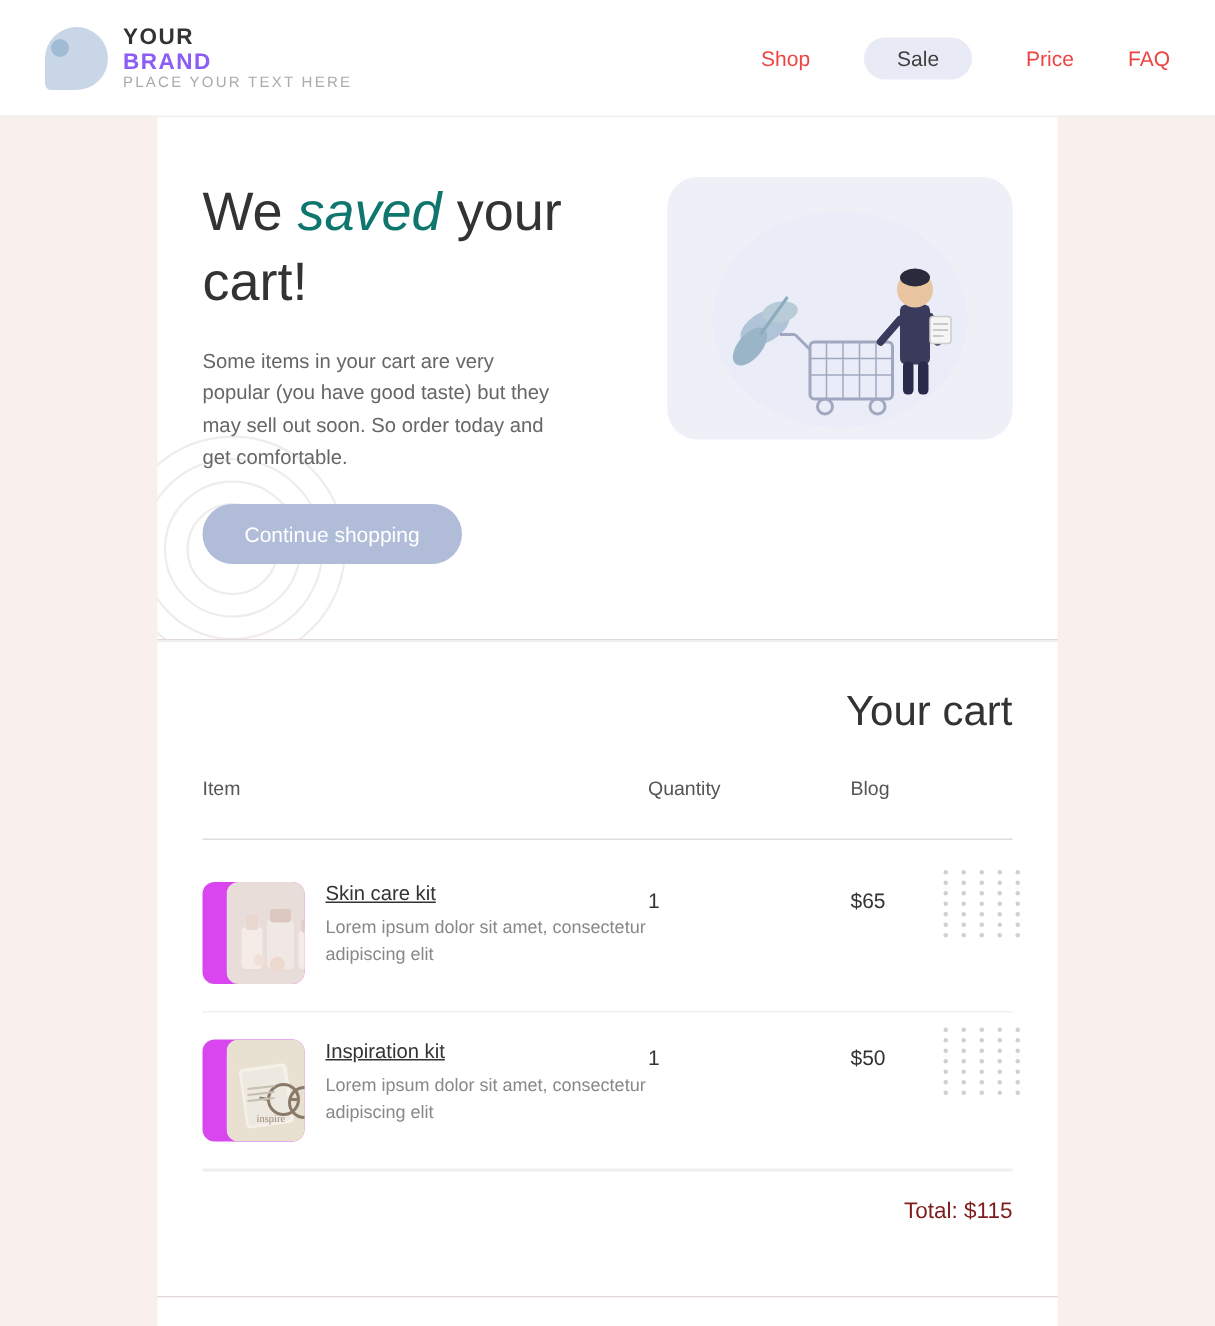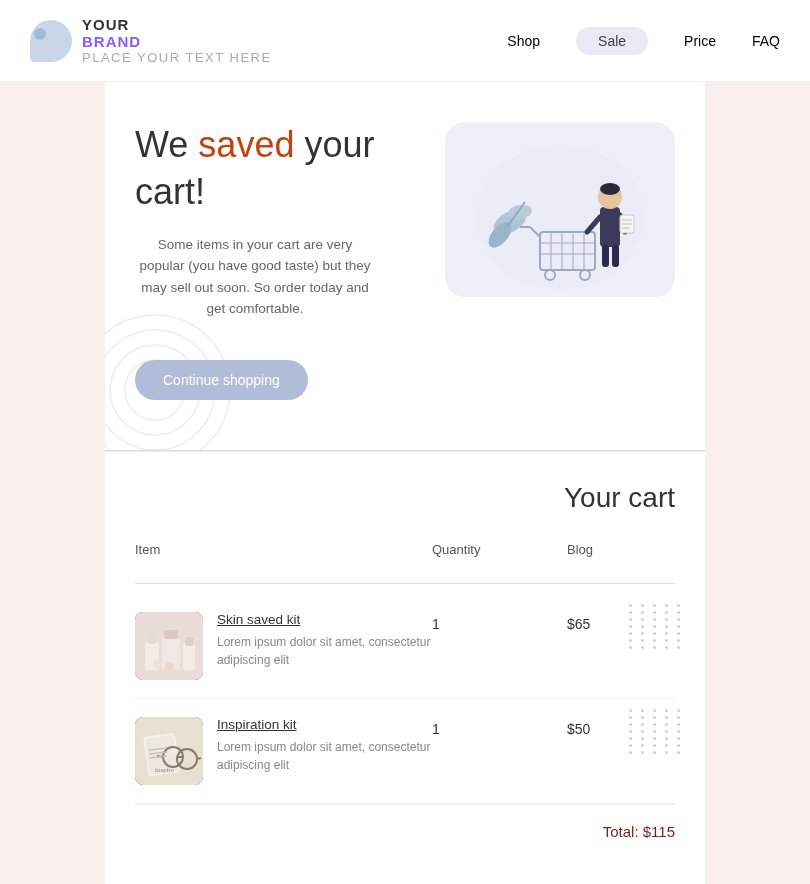--- a/index.html
+++ b/index.html
@@ -40,21 +40,21 @@
       justify-content: center;
     }
     .nav-links {
       display: flex;
       align-items: center;
       gap: 36px;
       margin-left: auto;
     }
     .nav-link {
       font-size: 14px;
-      color: #000000;
+      color: #ef4444;
       text-decoration: none;
       cursor: pointer;
     }
     .nav-link-sale {
       background: #e8eaf6;
       border-radius: 20px;
       padding: 6px 22px;
       color: #404040;
       font-size: 14px;
     }
@@ -76,29 +76,29 @@
       z-index: 2;
     }
     .hero-title {
       font-size: 36px;
       font-weight: 400;
       color: #333;
       line-height: 1.3;
       margin-bottom: 18px;
     }
     .hero-title .saved {
-      color: #c2410c;
+      color: #0f766e;
+      font-style: italic;
     }
     .hero-desc {
       font-size: 13.5px;
       color: #666;
       line-height: 1.6;
       max-width: 240px;
-      margin-bottom: 40px;
-      text-align: center;
+      margin-bottom: 20px;
     }
     .btn-continue-hero {
       background: #b0bcd8;
       color: #fff;
       border: none;
       border-radius: 25px;
       padding: 12px 28px;
       font-size: 14px;
       cursor: pointer;
       white-space: nowrap;
@@ -166,20 +166,21 @@
       flex: 2.2;
     }
     .product-thumb {
       width: 68px;
       height: 68px;
       border-radius: 8px;
       object-fit: cover;
       background: #d946ef;
       flex-shrink: 0;
       overflow: hidden;
+      padding-left: 16px;
     }
     .product-info { flex: 1; }
     .product-name {
       font-size: 13.5px;
       color: #333;
       text-decoration: underline;
       margin-bottom: 6px;
       font-weight: 500;
     }
     .product-desc {
@@ -267,21 +268,21 @@
     <div class="logo-area">
       <div class="logo-icon">
         <svg width="42" height="42" viewBox="0 0 42 42">
           <ellipse cx="16" cy="22" rx="14" ry="14" fill="#c9d6e8"></ellipse>
           <circle cx="10" cy="14" r="6" fill="#a0bbd4"></circle>
         </svg>
       </div>
       <div>
         <div style="font-size:15px;font-weight:800;color:#333;letter-spacing:1px;">YOUR</div>
         <div style="font-size:15px;font-weight:800;color:#8b5cf6;letter-spacing:1px;">BRAND</div>
-        <div style="font-size:13px;color:#aaa;letter-spacing:1.5px;">PLACE YOUR TEXT HERE</div>
+        <div style="font-size:10px;color:#aaa;letter-spacing:1.5px;">PLACE YOUR TEXT HERE</div>
       </div>
     </div>
     <div class="nav-links">
       <a class="nav-link">Shop</a>
       <a class="nav-link nav-link-sale">Sale</a>
       <a class="nav-link">Price</a>
       <a class="nav-link">FAQ</a>
     </div>
   </nav>
 
@@ -375,21 +376,21 @@
             <rect x="27" y="25" width="18" height="33" rx="3" fill="#f0e8e4"></rect>
             <rect x="29" y="18" width="14" height="9" rx="2" fill="#ddc8c0"></rect>
             <rect x="48" y="32" width="12" height="26" rx="3" fill="#f5ece8"></rect>
             <rect x="50" y="25" width="8" height="9" rx="2" fill="#e0ccc8"></rect>
 
             <circle cx="34" cy="55" r="5" fill="#edd8d0"></circle>
             <circle cx="22" cy="52" r="4" fill="#f0e0d8"></circle>
           </svg>
         </div>
         <div class="product-info">
-          <div class="product-name">Skin saved kit</div>
+          <div class="product-name">Skin care kit</div>
           <div class="product-desc">Lorem ipsum dolor sit amet, consectetur adipiscing elit</div>
         </div>
       </div>
       <div class="cart-row-qty">1</div>
       <div class="cart-row-price">$65</div>
 
       <div class="dots-decoration">
         <div class="dot"></div>
           <div class="dot"></div>
           <div class="dot"></div>

